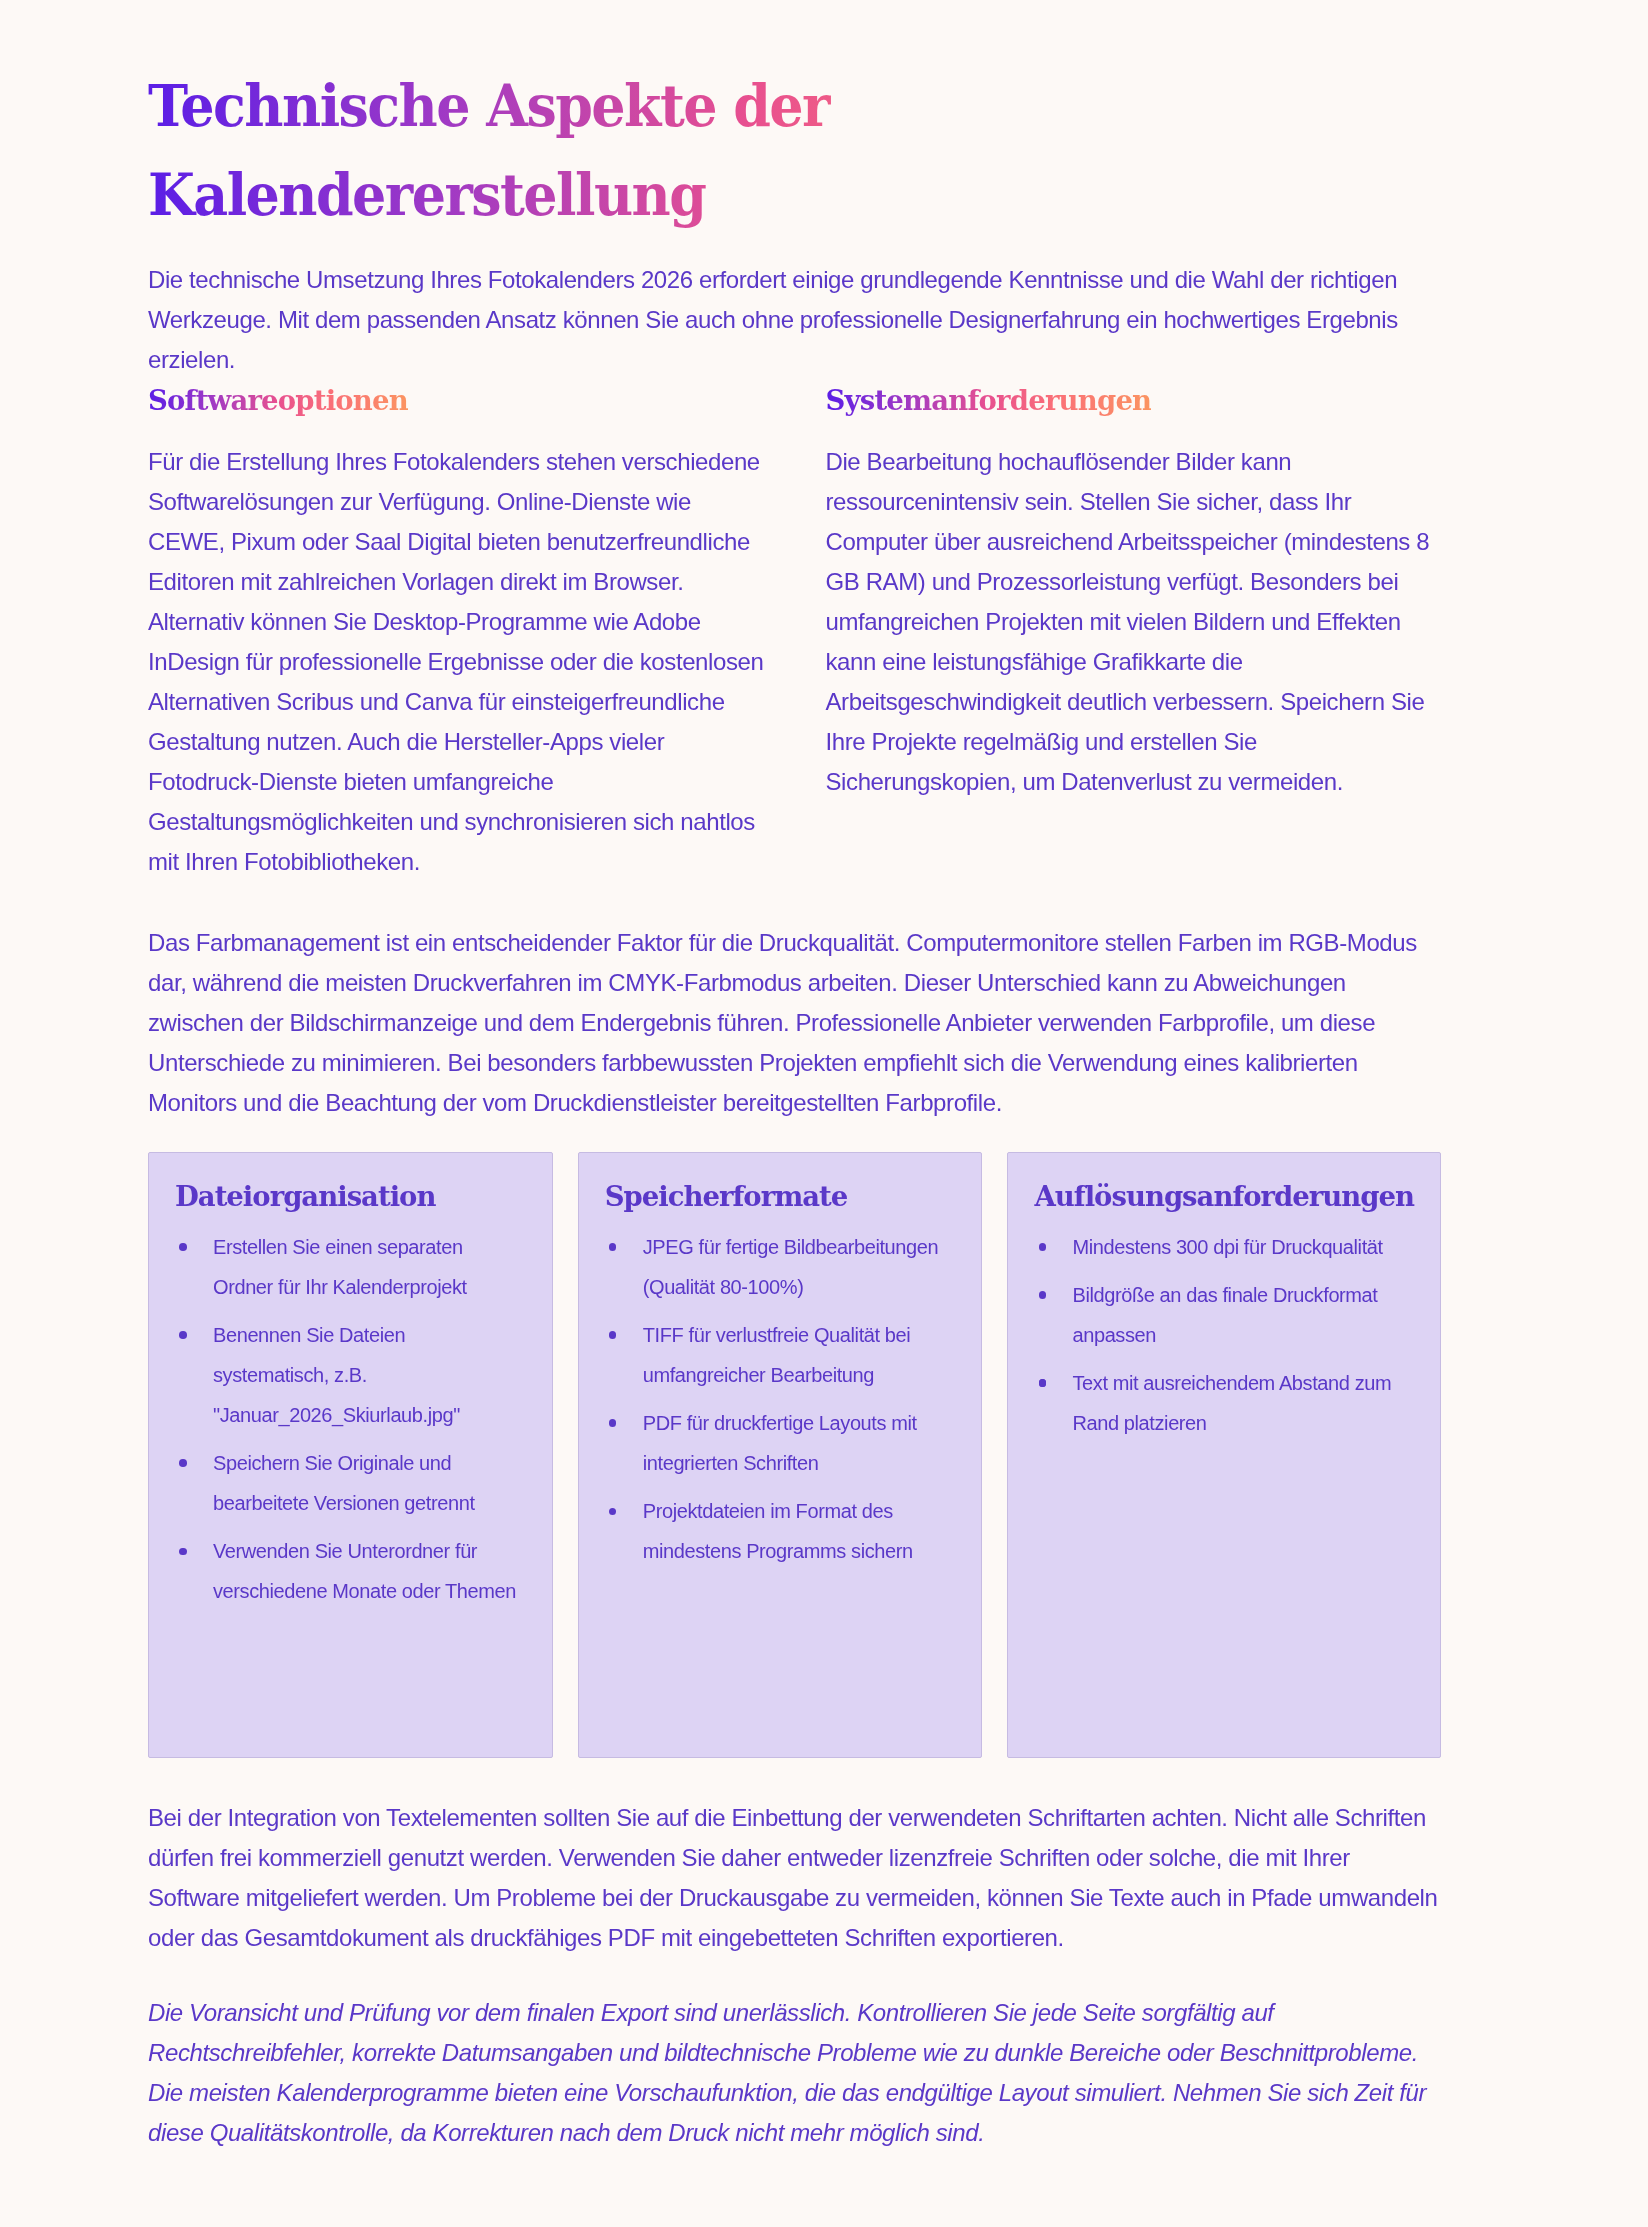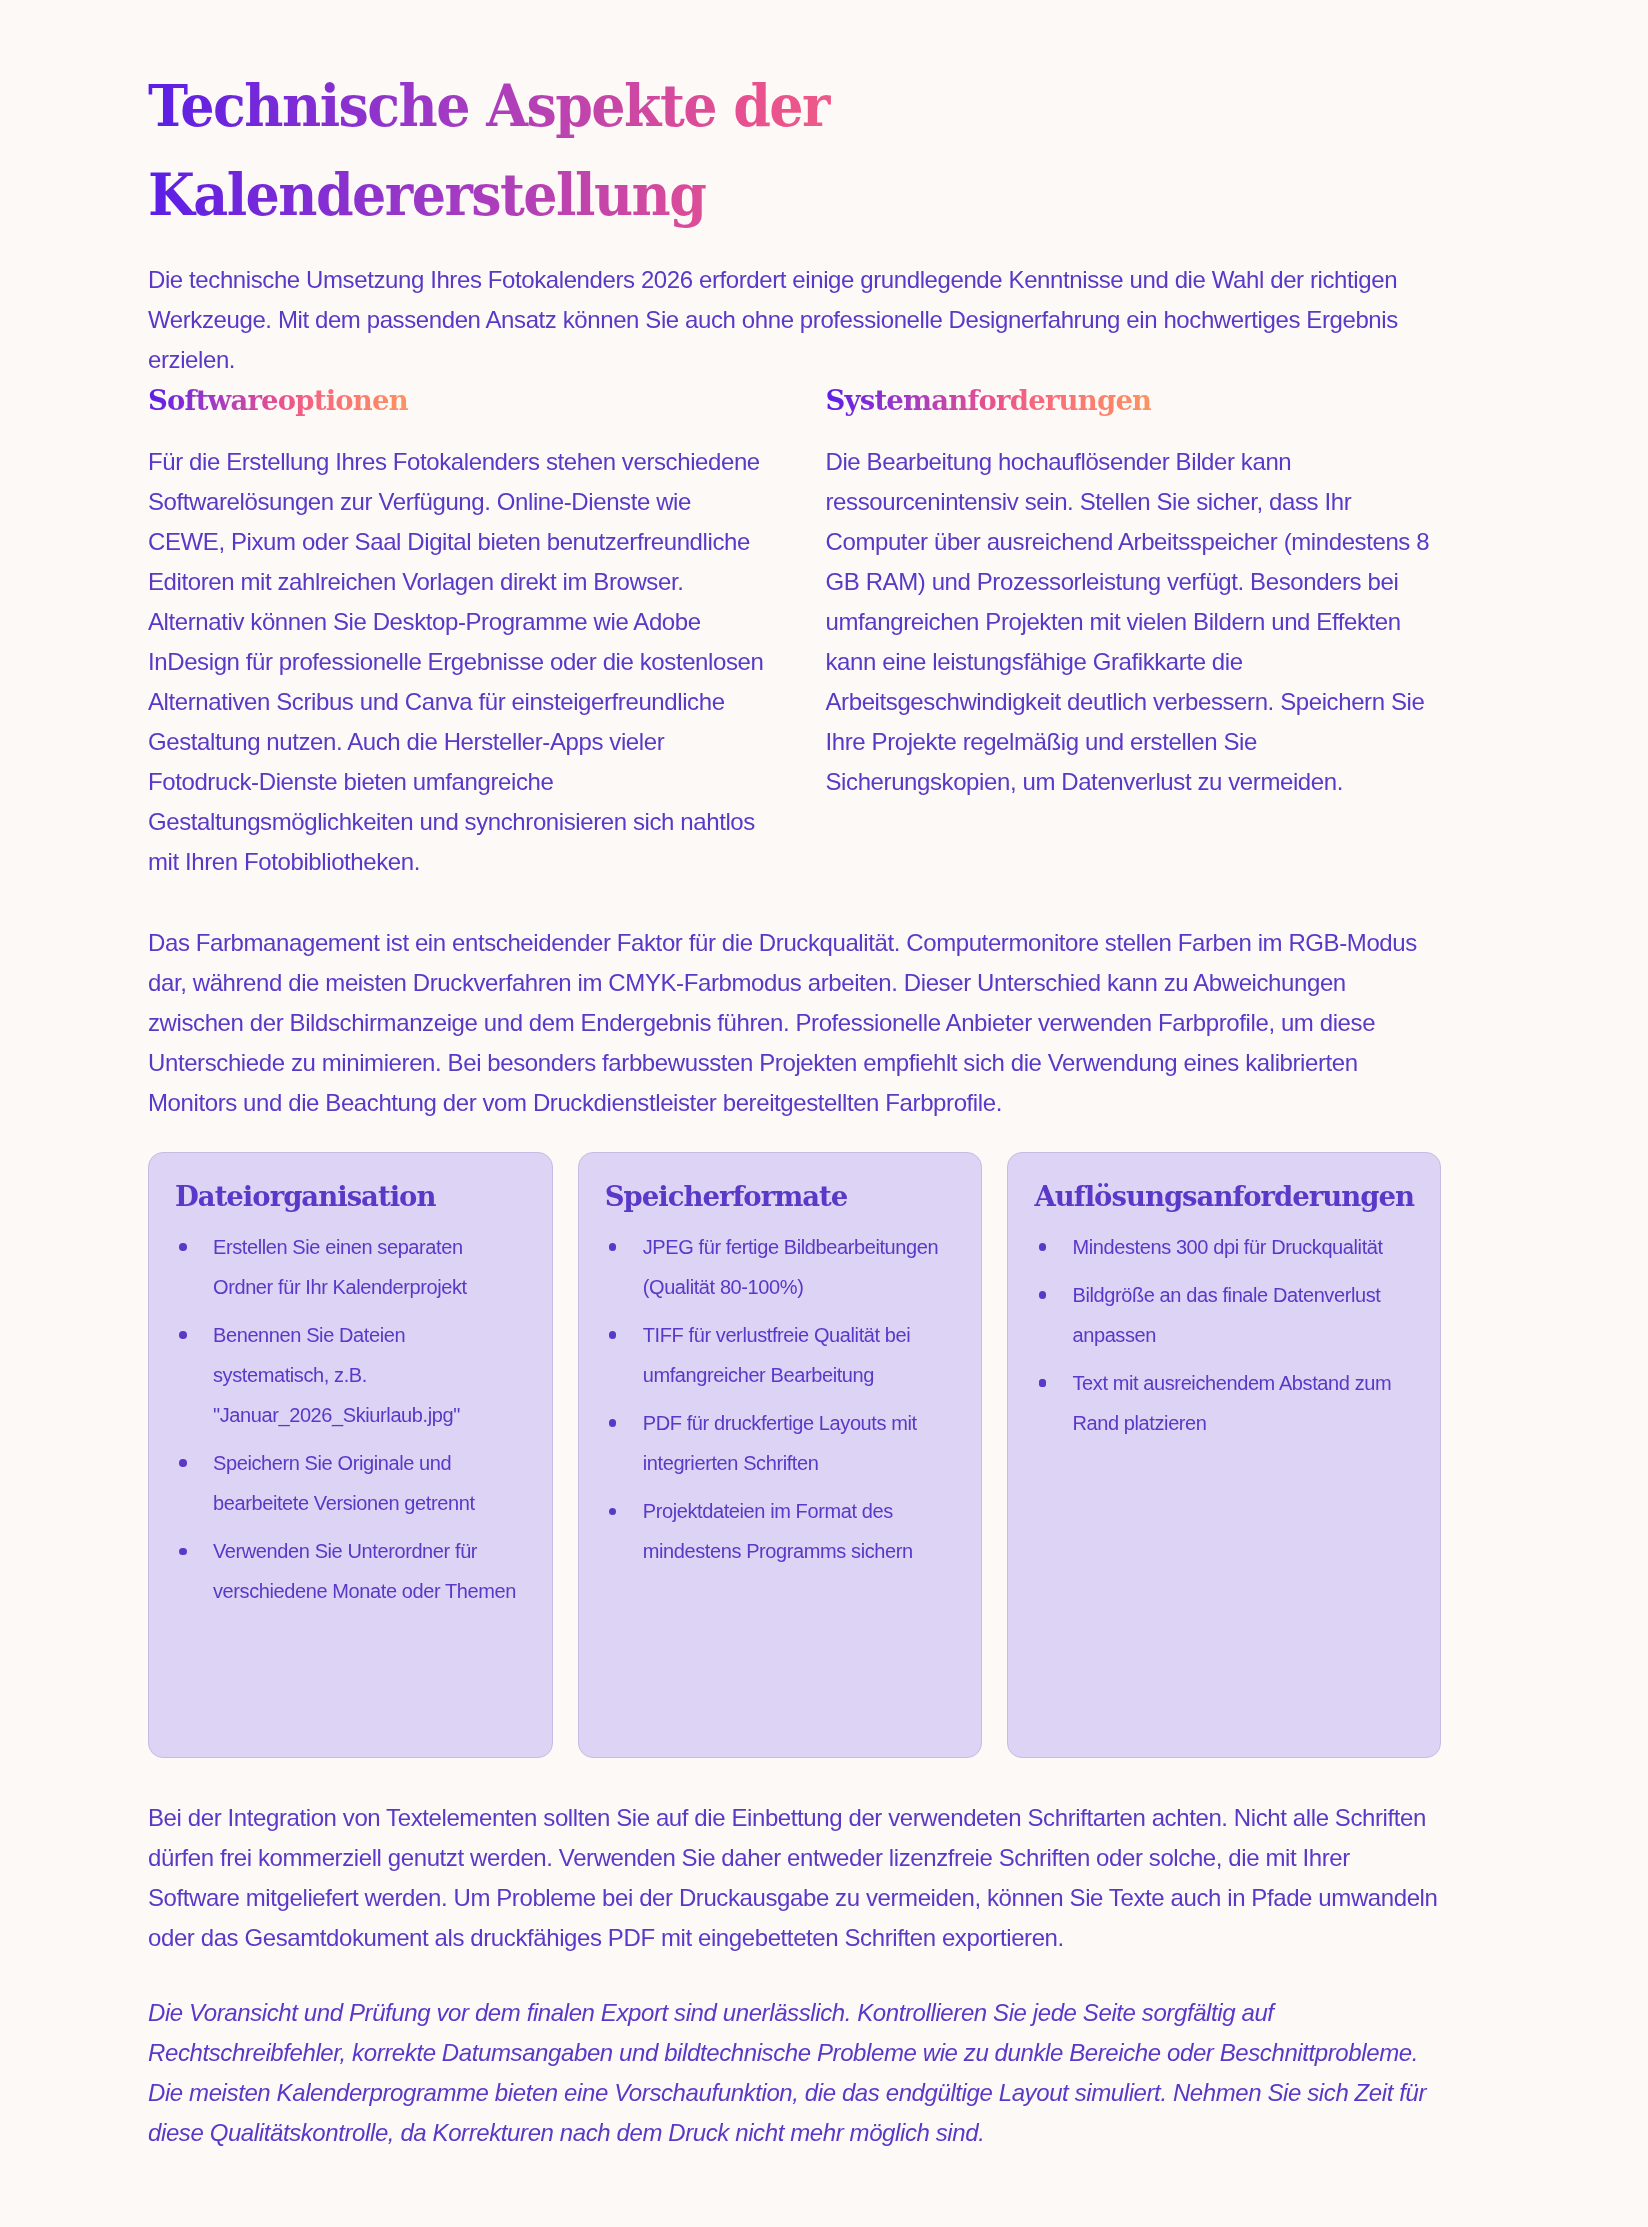--- a/index.html
+++ b/index.html
@@ -59,21 +59,21 @@
     .cards {
       display: flex;
       gap: 25px;
       margin-top: 29px;
       align-items: stretch;
     }
     .card {
       flex: 1;
       background: #ddd3f4;
       border: 1.4px solid #c6bbe2;
-      border-radius: 15px;
+      border-radius: 2px;
       padding: 23.4px 26px 20.6px 26px;
       box-sizing: border-box;
       height: 606px;
     }
     .card h3 {
       font-family: "DejaVu Serif", serif;
       font-weight: bold;
       font-size: 27.5px;
       color: #5a38c8;
       margin: 0 0 9.6px 0;
@@ -142,21 +142,21 @@
         <li><span class="bullet"></span><span>JPEG für fertige Bildbearbeitungen (Qualität 80-100%)</span></li>
         <li><span class="bullet"></span><span>TIFF für verlustfreie Qualität bei umfangreicher Bearbeitung</span></li>
         <li><span class="bullet"></span><span>PDF für druckfertige Layouts mit integrierten Schriften</span></li>
         <li><span class="bullet"></span><span>Projektdateien im Format des mindestens Programms sichern</span></li>
       </ul>
     </div>
     <div class="card">
       <h3>Auflösungsanforderungen</h3>
       <ul>
         <li><span class="bullet"></span><span>Mindestens 300 dpi für Druckqualität</span></li>
-        <li><span class="bullet"></span><span>Bildgröße an das finale Datenverlust anpassen</span></li>
+        <li><span class="bullet"></span><span>Bildgröße an das finale Druckformat anpassen</span></li>
         <li><span class="bullet"></span></li>
         <li><span class="bullet"></span><span>Text mit ausreichendem Abstand zum Rand platzieren</span></li>
       </ul>
     </div>
   </div>
 
   <p class="after-1">Bei der Integration von Textelementen sollten Sie auf die Einbettung der verwendeten Schriftarten achten. Nicht alle Schriften dürfen frei kommerziell genutzt werden. Verwenden Sie daher entweder lizenzfreie Schriften oder solche, die mit Ihrer Software mitgeliefert werden. Um Probleme bei der Druckausgabe zu vermeiden, können Sie Texte auch in Pfade umwandeln oder das Gesamtdokument als druckfähiges PDF mit eingebetteten Schriften exportieren.</p>
   <p class="after-2">Die Voransicht und Prüfung vor dem finalen Export sind unerlässlich. Kontrollieren Sie jede Seite sorgfältig auf Rechtschreibfehler, korrekte Datumsangaben und bildtechnische Probleme wie zu dunkle Bereiche oder Beschnittprobleme. Die meisten Kalenderprogramme bieten eine Vorschaufunktion, die das endgültige Layout simuliert. Nehmen Sie sich Zeit für diese Qualitätskontrolle, da Korrekturen nach dem Druck nicht mehr möglich sind.</p>
 </div>
 

